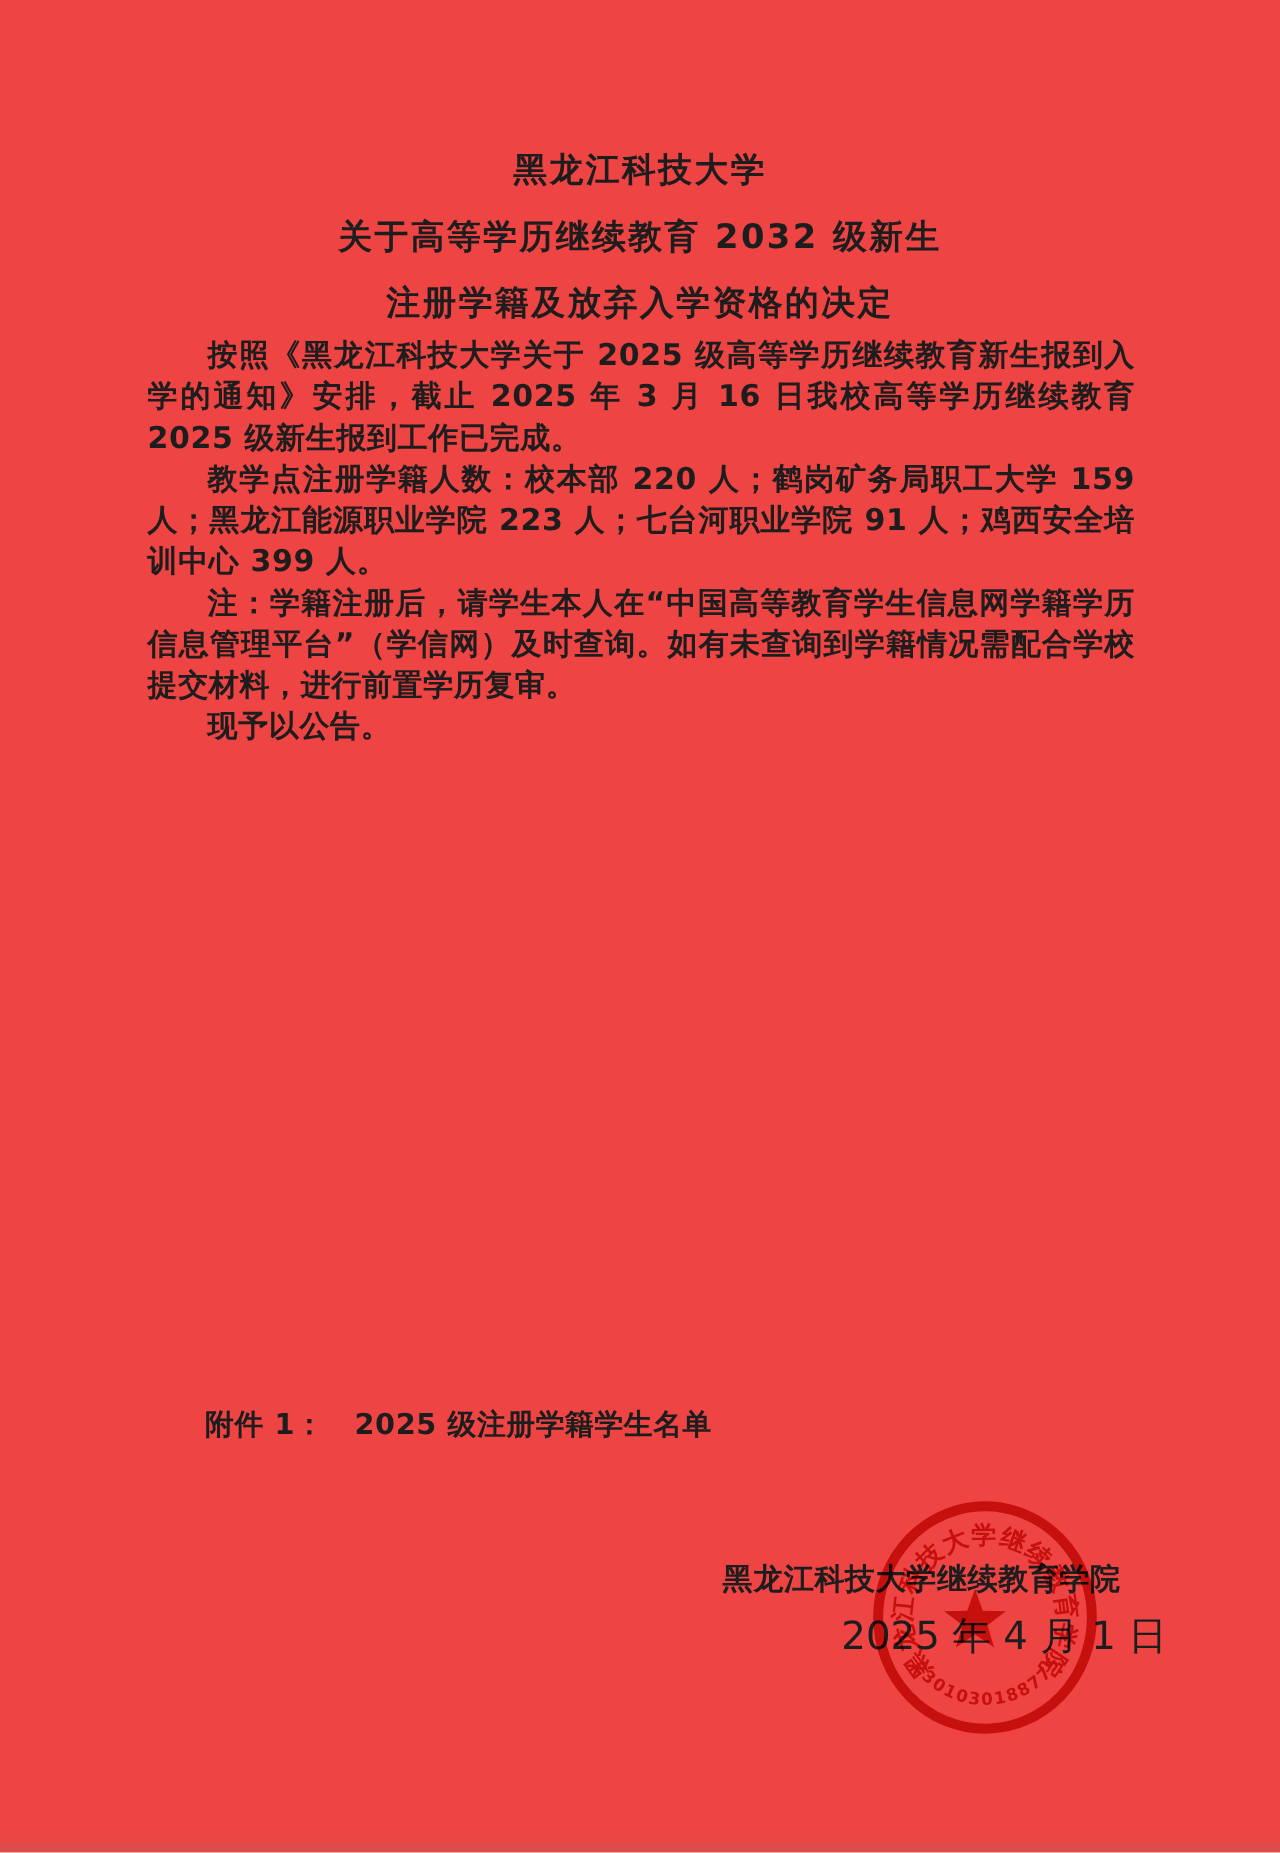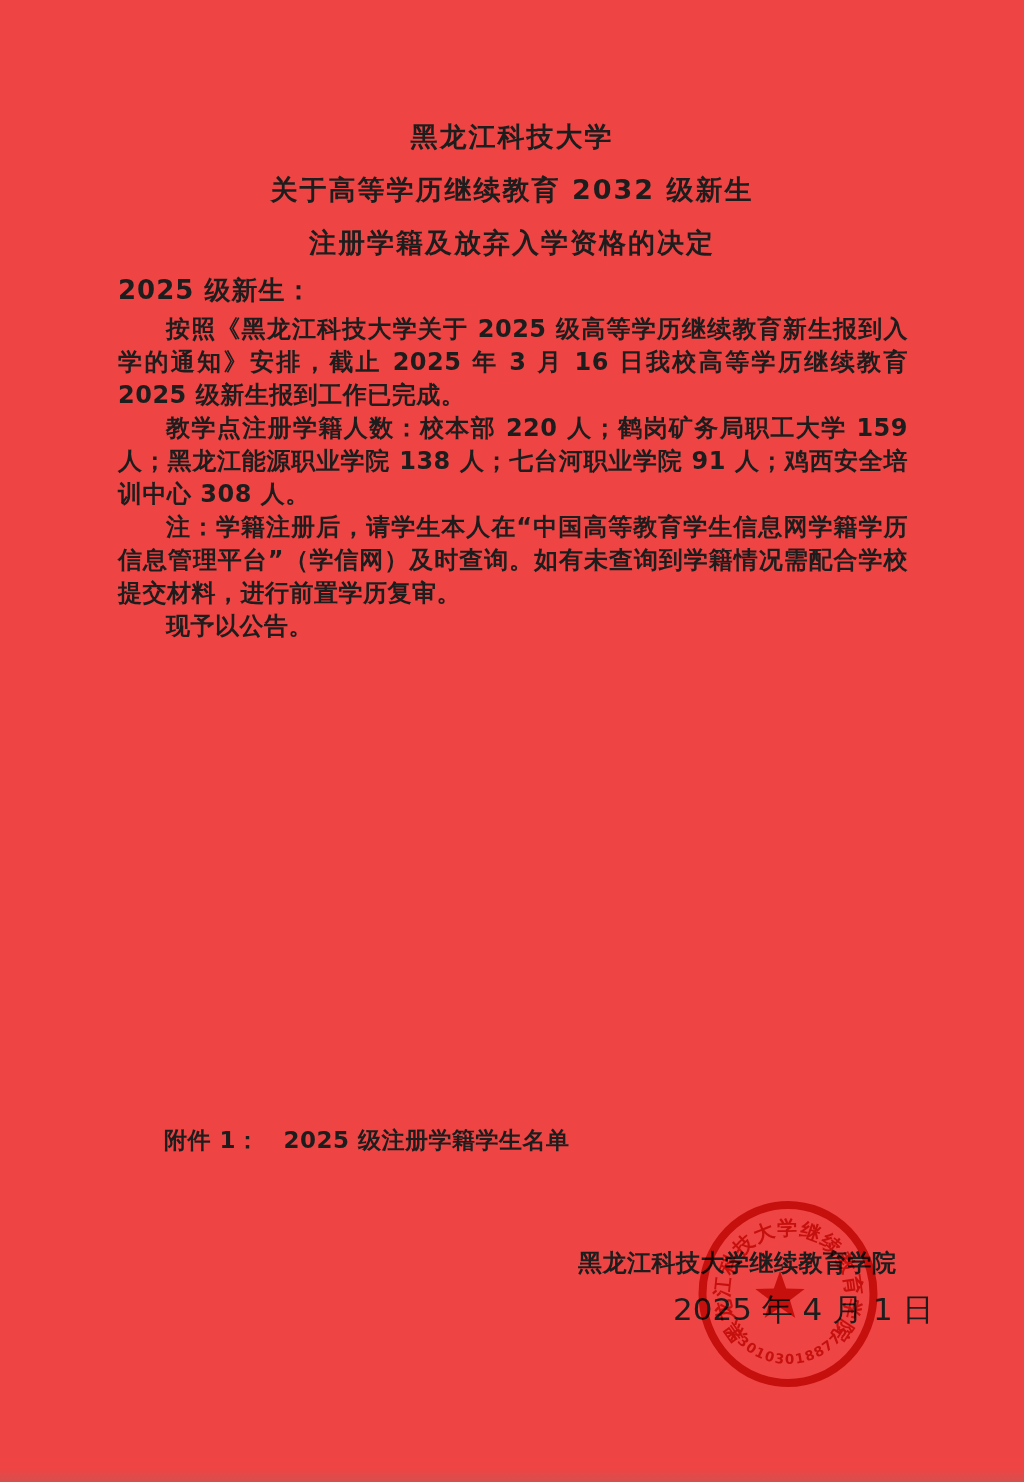--- a/index.html
+++ b/index.html
@@ -72,23 +72,22 @@
 
 <div class="page">
 
   <div class="titles">
     <div class="title-line">黑龙江科技大学</div>
     <div class="title-line">关于高等学历继续教育 2032 级新生</div>
     <div class="title-line">注册学籍及放弃入学资格的决定</div>
   </div>
 
   <div class="content">
-    <div class="salutation">2025 级新生：</div>
     <p class="para">按照《黑龙江科技大学关于 2025 级高等学历继续教育新生报到入学的通知》安排，截止 2025 年 3 月 16 日我校高等学历继续教育 2025 级新生报到工作已完成。</p>
-    <p class="para">教学点注册学籍人数：校本部 220 人；鹤岗矿务局职工大学 159 人；黑龙江能源职业学院 138 人；七台河职业学院 91 人；鸡西安全培训中心 308 人。</p>
+    <p class="para">教学点注册学籍人数：校本部 220 人；鹤岗矿务局职工大学 159 人；黑龙江能源职业学院 223 人；七台河职业学院 91 人；鸡西安全培训中心 399 人。</p>
     <p class="para">注：学籍注册后，请学生本人在“中国高等教育学生信息网学籍学历信息管理平台”（学信网）及时查询。如有未查询到学籍情况需配合学校提交材料，进行前置学历复审。</p>
     <p class="para">现予以公告。</p>
   </div>
 
   <div class="attachments">
     <div class="attachment-line">
       <span class="att-label">附件 1：</span><span class="att-text">2025 级注册学籍学生名单</span>
     </div>
   </div>
 

